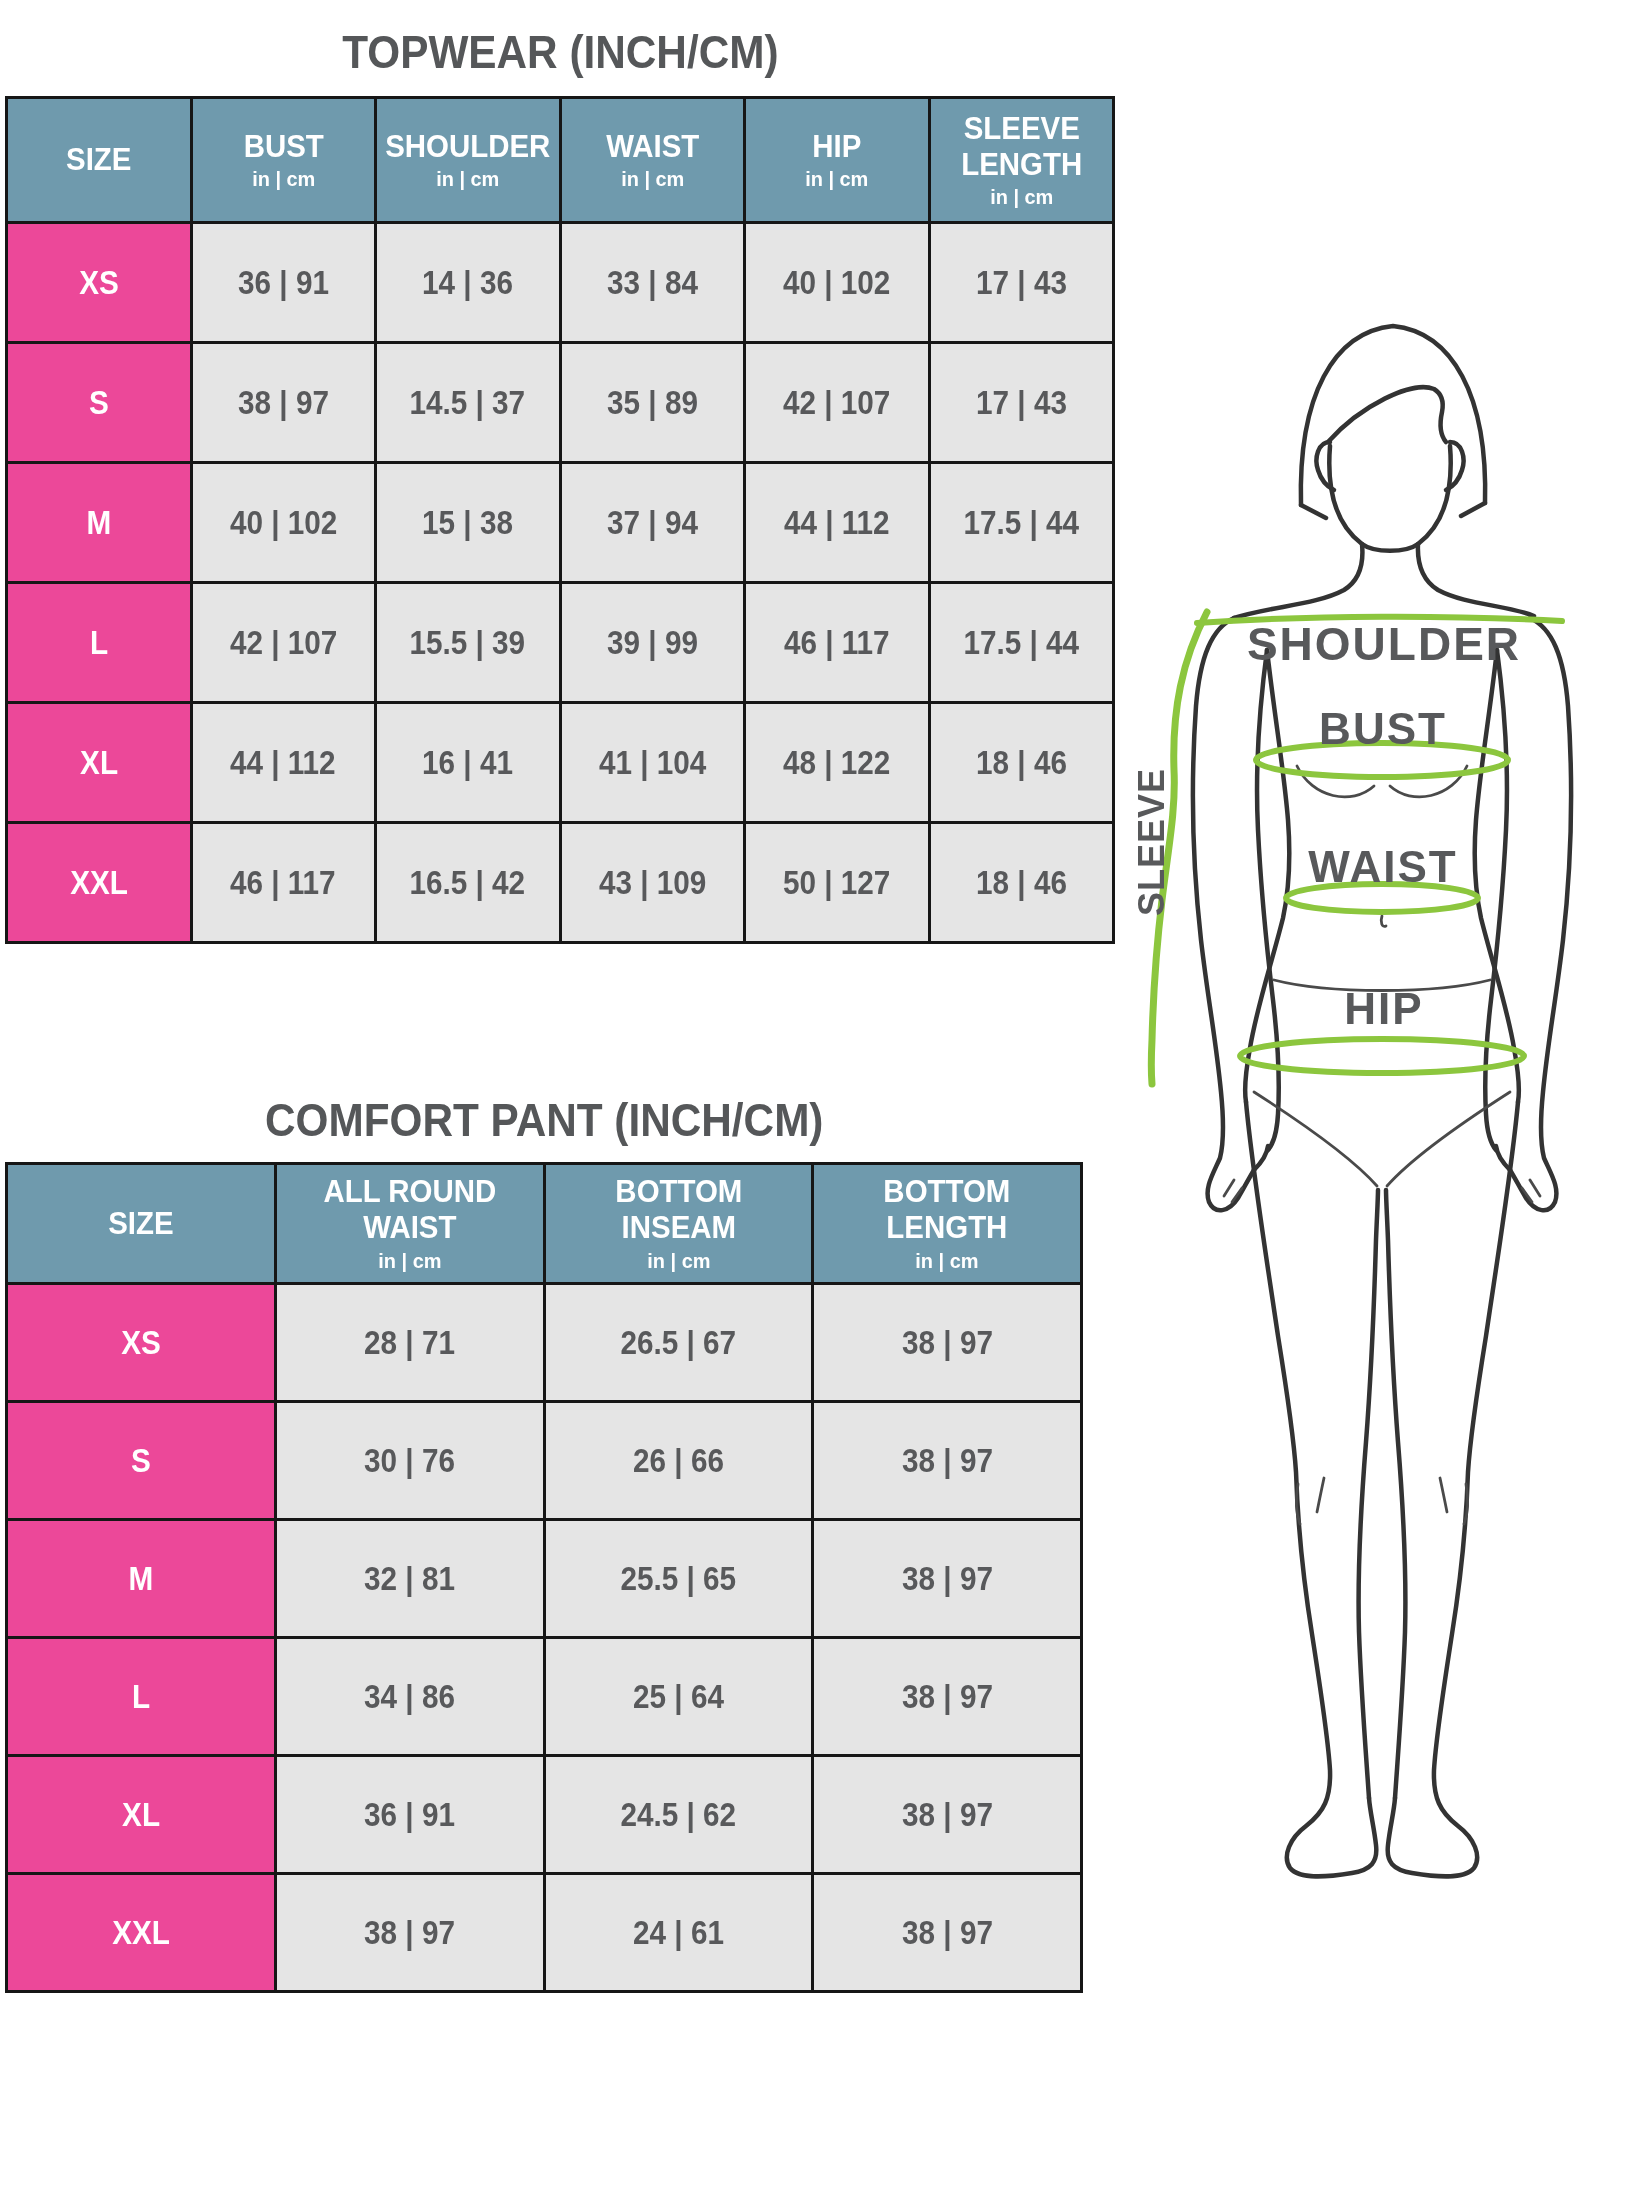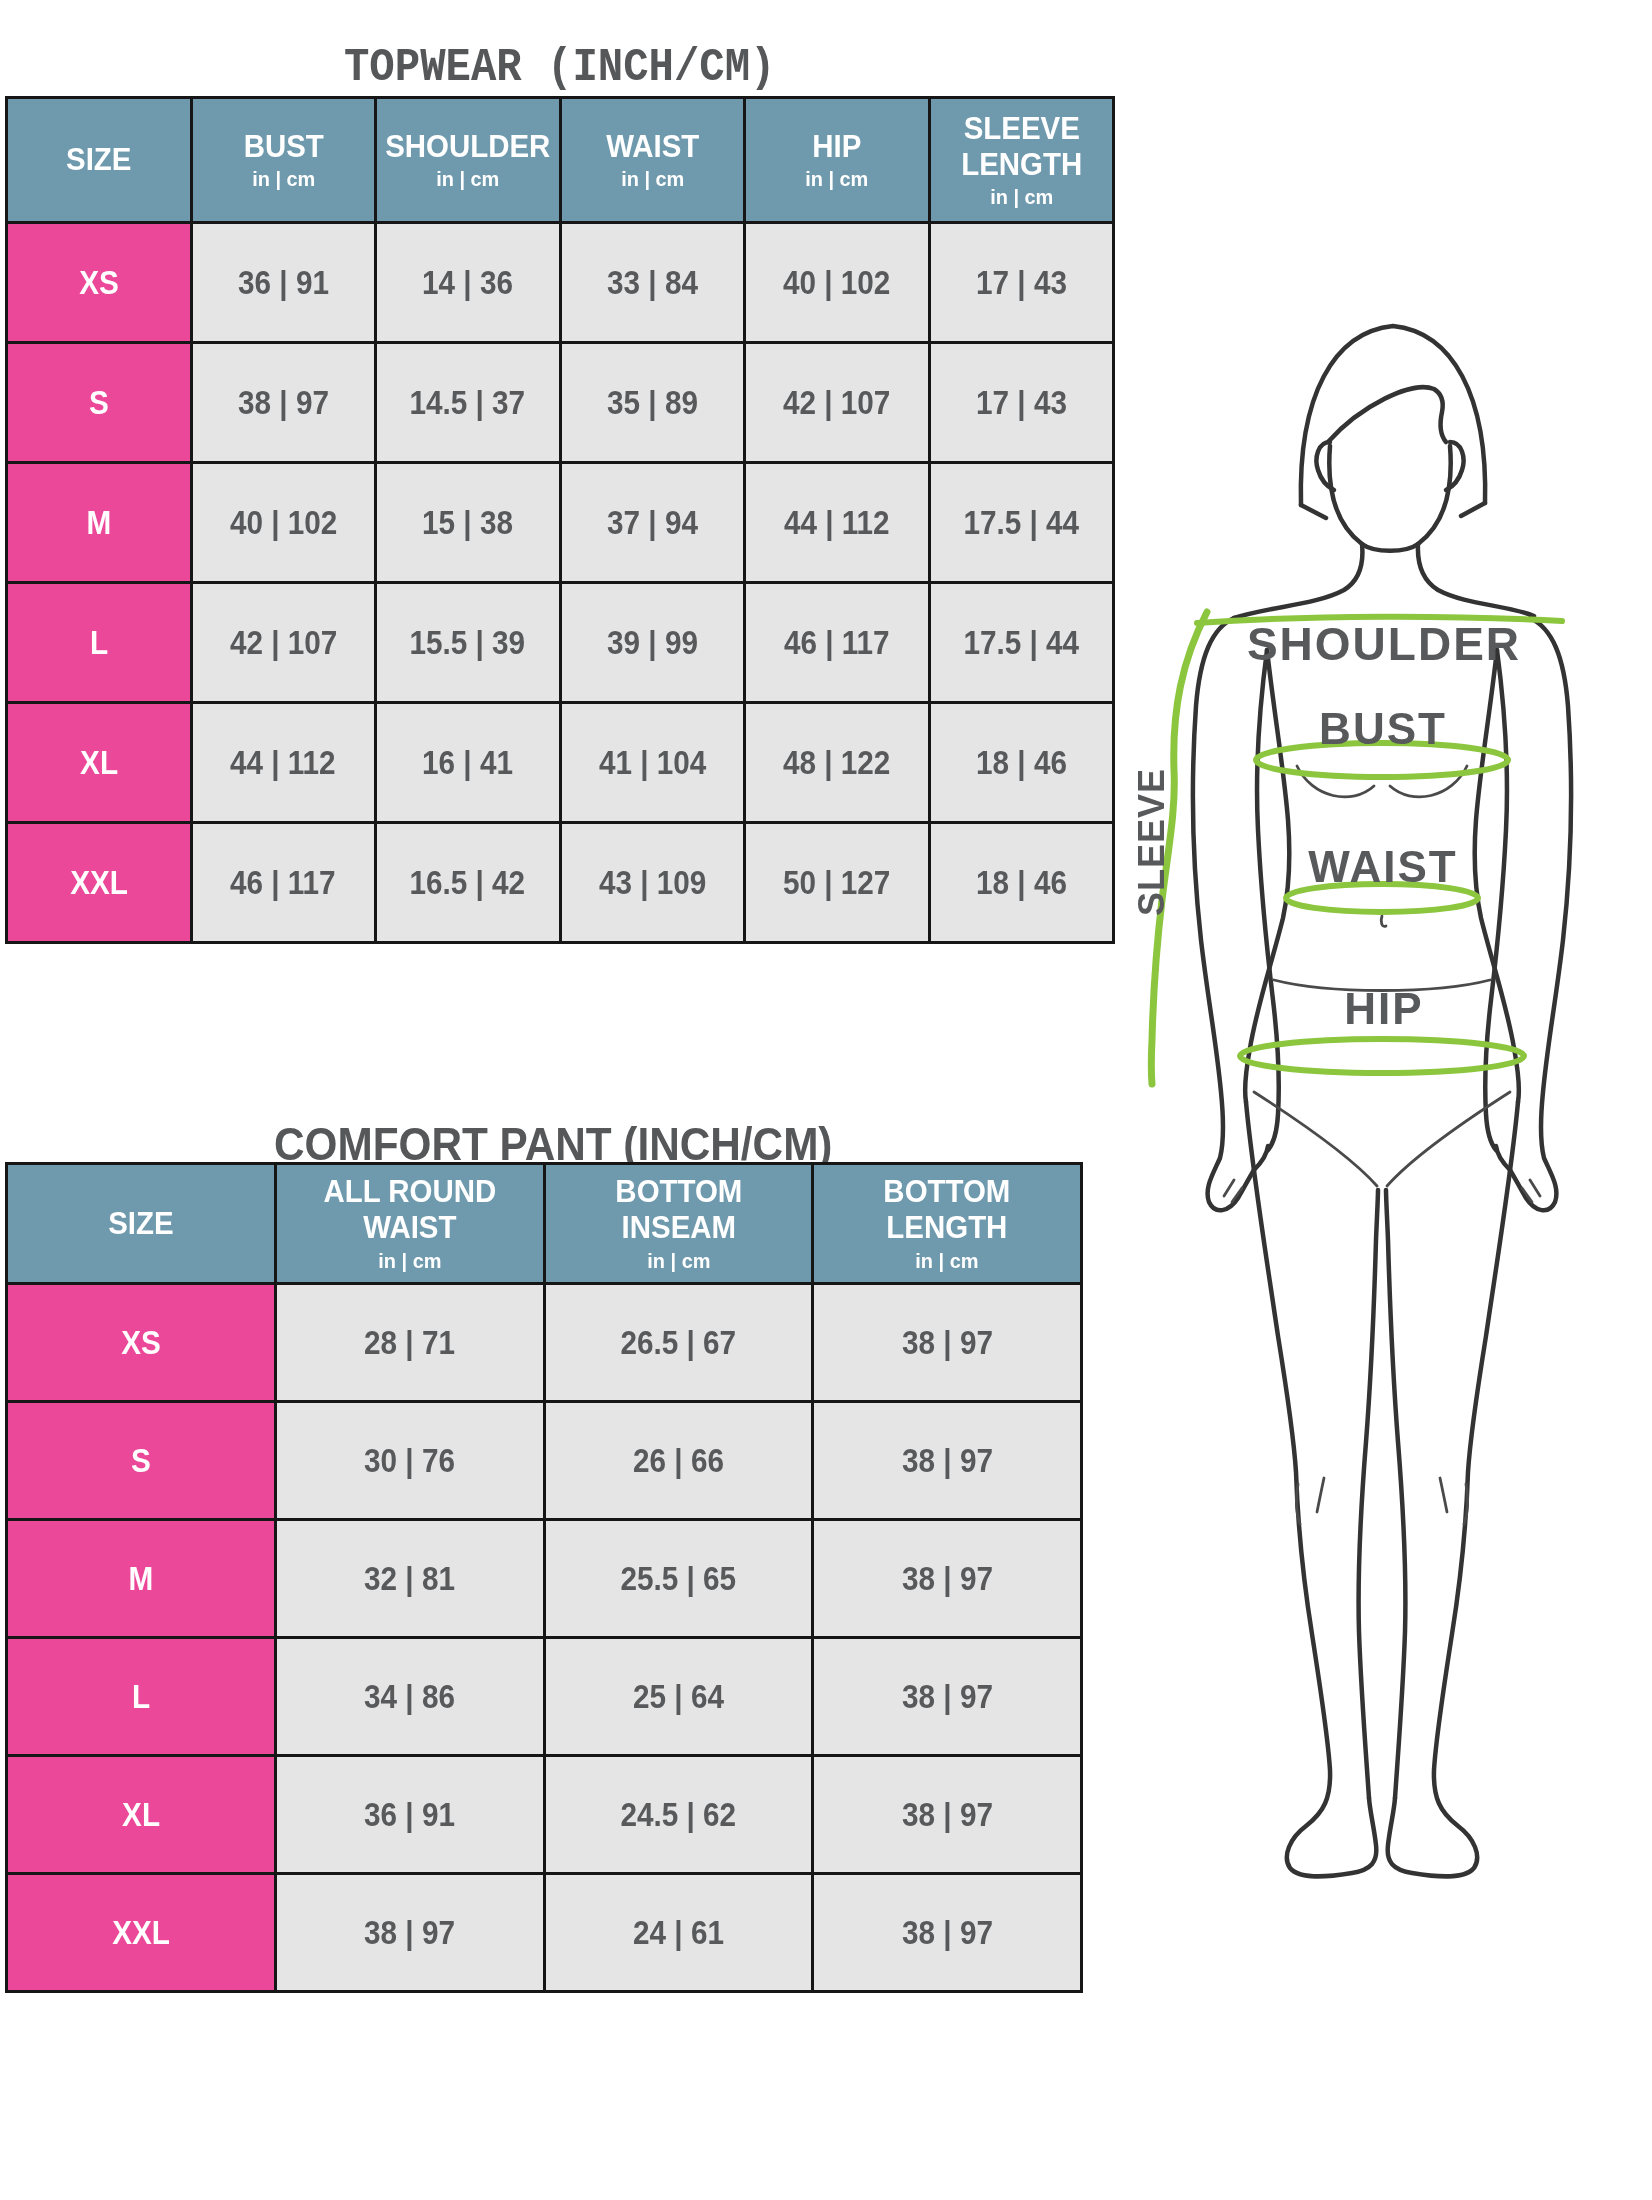--- a/index.html
+++ b/index.html
@@ -5,22 +5,22 @@
   html,body { margin:0; padding:0; background:#ffffff; }
   .page {
     position:relative; width:1652px; height:2200px; background:#ffffff;
     font-family:"Liberation Sans", sans-serif; overflow:hidden;
   }
   .chart-title {
     position:absolute; text-align:center; font-weight:bold; color:#555759;
     font-size:47px; letter-spacing:0px; line-height:1.1;
   }
   .chart-title .condense { display:inline-block; transform:scaleX(0.90); transform-origin:center; white-space:nowrap; }
-  .topwear-title { left:5px; top:42px; width:1110px;font-family:Liberation Mono, monospace; }
-  .pant-title    { left:14px; top:1094px; width:1078px;margin-top:24px; }
+  .topwear-title { left:5px; top:26px; width:1110px; }
+  .pant-title    { left:5px; top:1094px; width:1078px; }
 
   table.chart-table { position:absolute; border-collapse:collapse; table-layout:fixed; }
   .topwear-table { left:5px; top:96px;  width:1110px; }
   .pant-table    { left:5px; top:1162px; width:1078px; }
 
   .chart-table th, .chart-table td {
     border:3px solid #161616; text-align:center; vertical-align:middle; padding:0;
   }
   .chart-table thead th { background:#6F9AAD; color:#ffffff; }
   .chart-table tbody th.size-cell { background:#ec4899; color:#ffffff; font-size:33px; font-weight:bold; }

